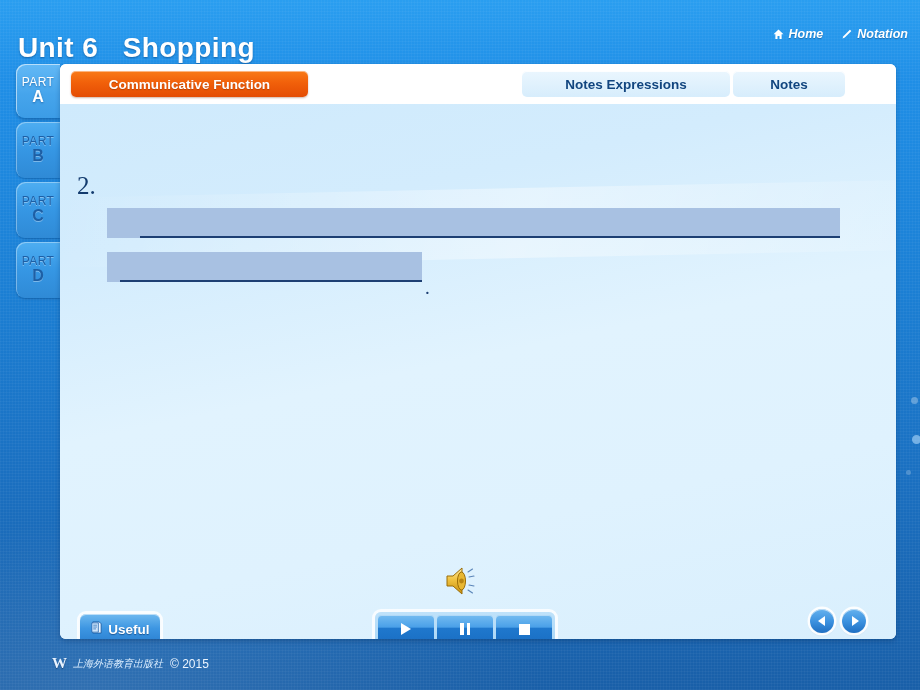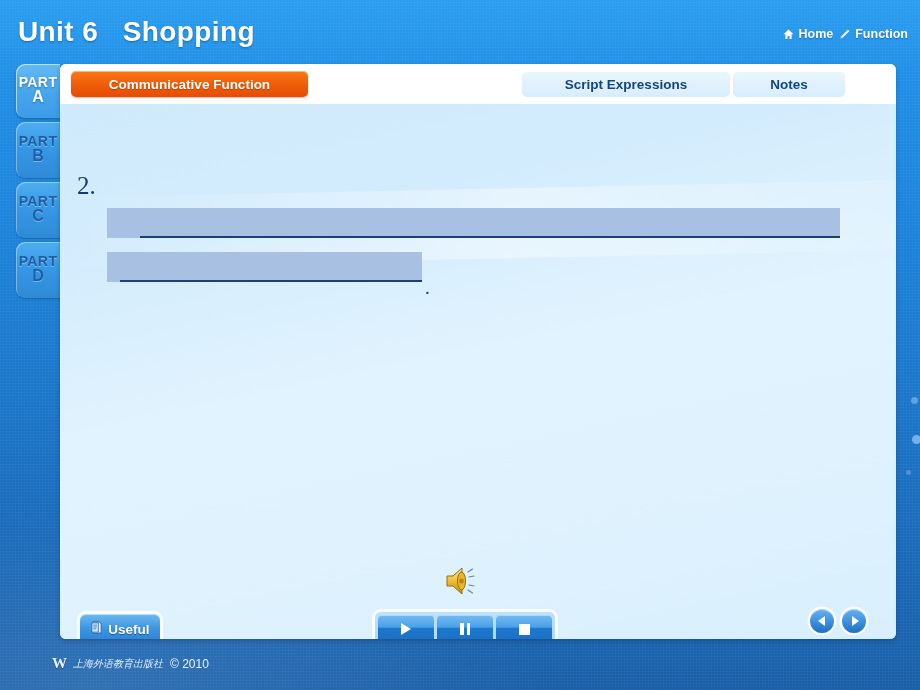--- a/index.html
+++ b/index.html
@@ -28,29 +28,29 @@
   .bubble { position: absolute; border-radius: 50%; background: rgba(255,255,255,.30); pointer-events:none;}
   .b1 { width: 7px; height: 7px; left: 911px; top: 397px; }
   .b2 { width: 9px; height: 9px; left: 912px; top: 435px; background: rgba(190,225,255,.55); }
   .b3 { width: 5px; height: 5px; left: 906px; top: 470px; background: rgba(255,255,255,.22); }
 
   
   .header {
     position: absolute; left: 0; top: 0; width: 920px; height: 58px;
   }
   .title {
-    position: absolute; left: 18px; top: 16px;
+    position: absolute; left: 18px; top: 32px;
     font-size: 28px; font-weight: bold; color: #ffffff;
     letter-spacing: .4px;
     text-shadow: 0 1px 2px rgba(0,40,90,.45);
     white-space: pre;
   }
   .header-links {
     position: absolute; right: 12px; top: 27px;
-    display: flex; align-items: center; gap: 6px;
+    display: flex; align-items: center; gap: 18px; font-style: italic;
   }
   .hlink {
     display: flex; align-items: center; gap: 5px;
     color: #ffffff; font-size: 12.5px; font-weight: bold;
     text-shadow: 0 1px 1px rgba(0,40,90,.4);
     cursor: pointer;
   }
   .ico-home, .ico-pencil { display:inline-block; line-height:0; }
 
   
@@ -59,21 +59,21 @@
     position: relative;
     width: 44px; height: 56px;
     margin-bottom: 4px;
     border-radius: 9px 0 0 9px;
     background: linear-gradient(180deg, #4eaef2 0%, #3697e4 48%, #2f8ad6 100%);
     box-shadow: inset 1px 1px 0 rgba(255,255,255,.35), 0 1px 2px rgba(0,30,70,.30);
     display: flex; flex-direction: column; align-items: center; justify-content: center;
     cursor: pointer;
   }
   .part .p-small {
-    font-size: 14px; font-weight: bold; color: #1d5fa5;
+    font-size: 12px; font-weight: normal; color: #1d5fa5;
     letter-spacing: .4px; line-height: 11px;
     text-shadow: 0 1px 0 rgba(255,255,255,.35);
   }
   .part .p-big {
     font-size: 16px; font-weight: bold; color: #1d5fa5;
     line-height: 17px;
     text-shadow: 0 1px 0 rgba(255,255,255,.35);
   }
   .part.active {
     height: 54px;
@@ -274,21 +274,21 @@
           </svg>
       </span>
       <span>Home</span>
     </div>
     <div class="hlink">
       <span class="ico-pencil">
         <svg width="11" height="11" viewBox="0 0 12 12">
             <path d="M9.7 0.7 L11.3 2.3 L4.2 9.4 L1.6 10.4 L2.6 7.8 Z" fill="#ffffff"></path>
           </svg>
       </span>
-      <span>Function</span>
+      <span>Notation</span>
     </div>
   </div>
 </div>
 
 <div class="rail">
   <div class="part active">
     <span class="p-small">PART</span>
     <span class="p-big">A</span>
   </div>
   <div class="part">
@@ -302,21 +302,21 @@
   <div class="part">
     <span class="p-small">PART</span>
     <span class="p-big">D</span>
   </div>
 </div>
 
 <div class="panel">
 
   <div class="tabbar">
     <div class="tab tab-0 active">Communicative Function</div>
-    <div class="tab tab-2">Script Expressions</div>
+    <div class="tab tab-2">Notes Expressions</div>
     <div class="tab tab-3">Notes</div>
   </div>
 
   <div class="stage">
     <div class="stage-sheen"></div>
 
     <div class="qnum">2.</div>
 
     <div class="blank-row row1">
       <div class="blank-hl"></div>
@@ -385,15 +385,15 @@
       </div>
     </div>
 
   </div>
 </div>
 
 <div class="footer">
   <div class="pub">
     <span class="logo-w">W</span>
     <span class="pub-cn">上海外语教育出版社</span>
-    <span class="pub-year">© 2010</span>
+    <span class="pub-year">© 2015</span>
   </div>
 </div>
 
 </body></html>

